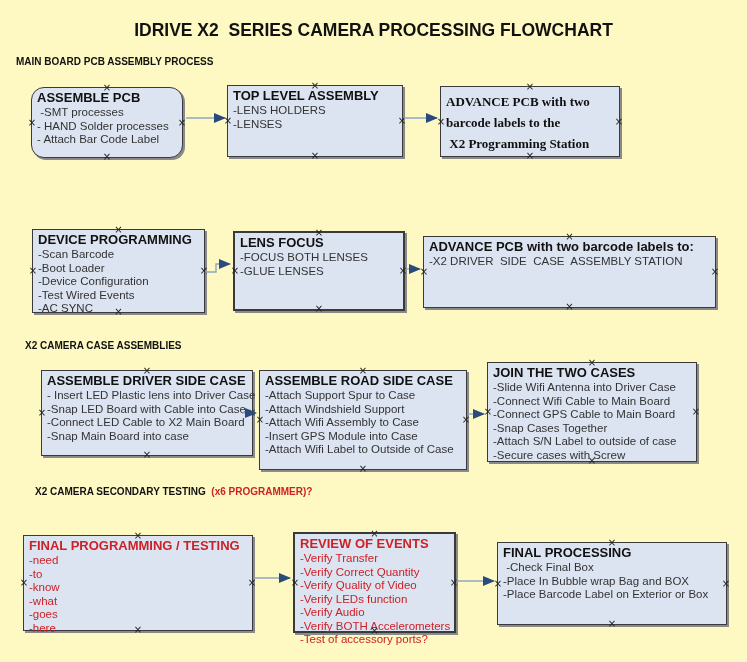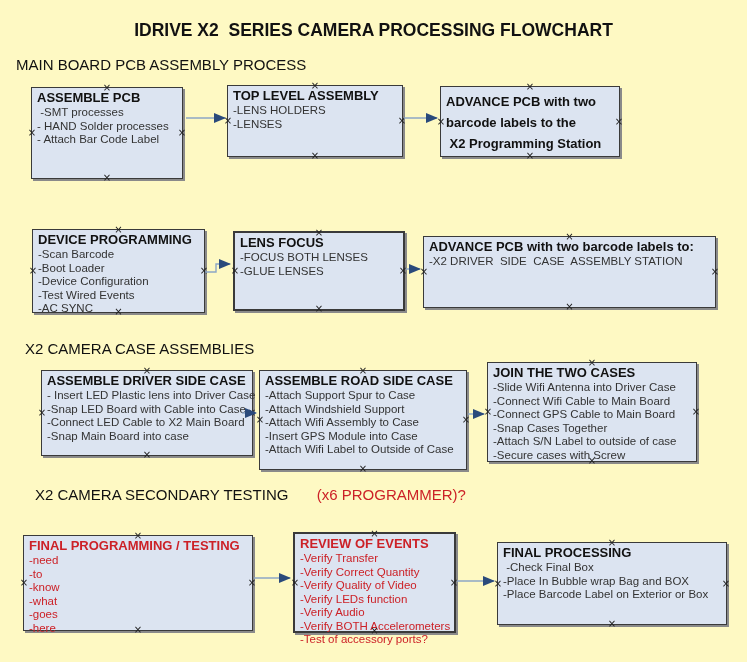--- a/index.html
+++ b/index.html
@@ -15,49 +15,49 @@
   }
   html,body{margin:0;padding:0;}
   body{background:#ffffff;font-family:"Liberation Sans",sans-serif;}
   #canvas{position:relative;width:747px;height:662px;background:#fef9c3;overflow:hidden;}
 
   .main-title{
     position:absolute;left:0;right:0;top:20px;text-align:center;
     font-size:17.5px;font-weight:bold;color:var(--text);white-space:pre;
   }
   .sheading{
-    position:absolute;font-size:15px;font-weight:normal;color:var(--text);white-space:pre;
-  }
-  .sheading .redtext{color:var(--red);margin-left:20px;}
+    position:absolute;font-size:10px;font-weight:bold;color:var(--text);white-space:pre;
+  }
+  .sheading .redtext{color:var(--red);}
   #s1h{left:16px;top:56px;}
   #s2h{left:14px;top:200px;}
   #s3h{left:25px;top:340px;}
   #s4h{left:35px;top:486px;}
 
   .fbox{
     position:absolute;box-sizing:border-box;
     background:var(--box-fill);
     border:1px solid var(--box-border);
     box-shadow:2px 2px 0 var(--box-shadow);
     padding:2px 4px 0 5px;
     overflow:visible;
   }
   .fbox.thick{border-width:2px;}
   .btitle .title-line{
     font-size:13px;font-weight:bold;line-height:16px;color:var(--text);white-space:pre;
   }
-  #r1b3 .title-line{line-height:21px;}
+  #r1b3 .title-line{line-height:21px;font-family:Liberation Serif, serif;}
   #r1b3{padding-top:4px;}
   .bitems .item{
     font-size:11.5px;line-height:13.5px;color:var(--item-text);white-space:pre;
   }
   .fbox.red .title-line,.fbox.red .item{color:var(--red);}
 
   
-  #r1b1{left:31px;top:87px;width:152px;height:92px;}
+  #r1b1{left:31px;top:87px;width:152px;height:71px;border-radius:13px;}
   #r1b2{left:227px;top:85px;width:176px;height:72px;}
   #r1b3{left:440px;top:86px;width:180px;height:71px;}
   #r2b1{left:32px;top:229px;width:173px;height:84px;}
   #r2b2{left:233px;top:231px;width:172px;height:80px;}
   #r2b3{left:423px;top:236px;width:293px;height:72px;}
   #r3b1{left:29px;top:370px;width:212px;height:86px;margin-left:12px;}
   #r3b2{left:259px;top:370px;width:208px;height:100px;}
   #r3b3{left:487px;top:362px;width:210px;height:100px;}
   #r4b1{left:23px;top:535px;width:230px;height:96px;}
   #r4b2{left:293px;top:532px;width:163px;height:101px;}

